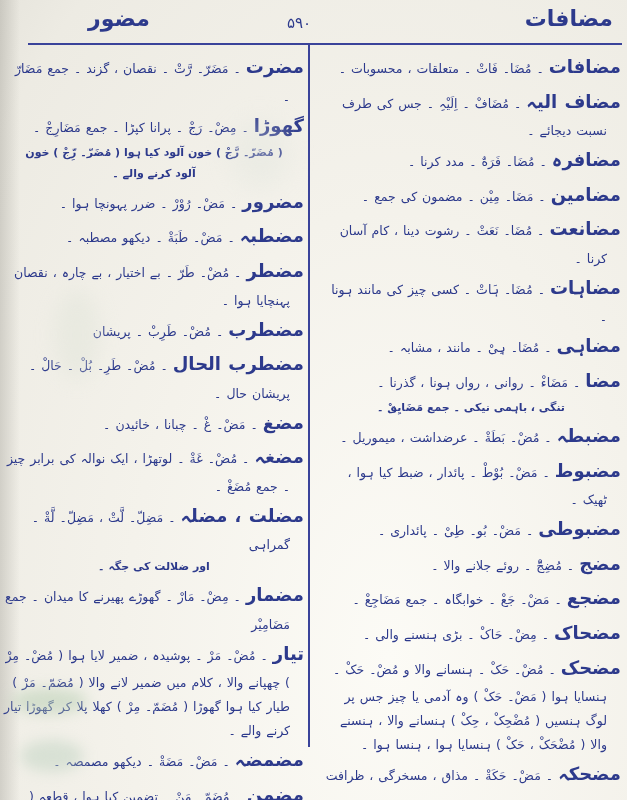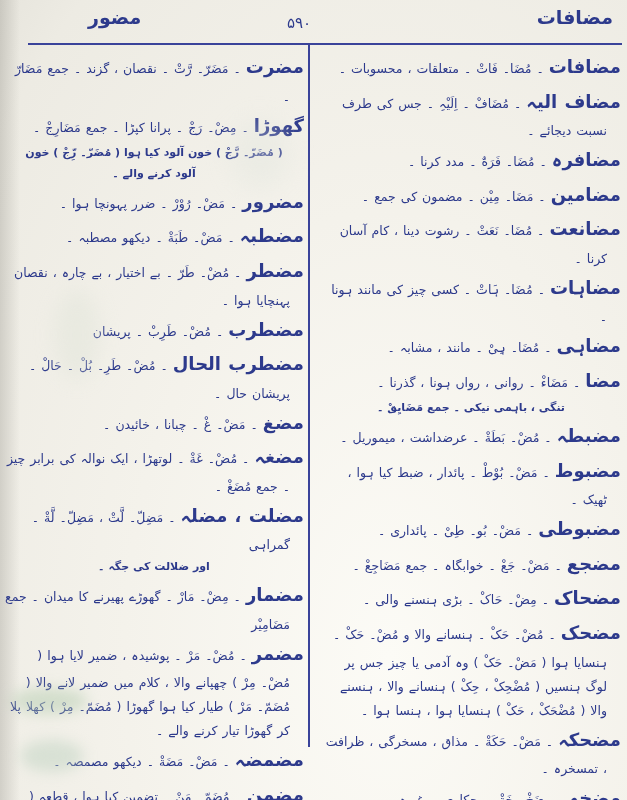--- a/index.html
+++ b/index.html
@@ -14,21 +14,21 @@
     color:#2d3a8c;
     background:
       radial-gradient(ellipse at 62% 82%, #fcfbf6 0%, #f4f2eb 48%, #edebe3 90%, #e7e5dd 100%);
   }
   
   #page::before {
     content:""; position:absolute; left:0; top:0; bottom:0; width:20px;
     background:linear-gradient(90deg, rgba(100,98,90,.22), rgba(100,98,90,0));
     pointer-events:none;
   }
-  .hdr-word { position:absolute; top:6px; font-weight:bold; font-size:19px; letter-spacing:.5px; }
+  .hdr-word { position:absolute; top:6px; font-weight:bold; font-size:22px; letter-spacing:.5px; }
   #hdr-right { right:14px; }
   #hdr-left  { left:88px; }
   #hdr-num   { position:absolute; top:14px; left:287px; font-size:15px; letter-spacing:2px; }
   #rule-h {
     position:absolute; top:43px; left:28px; right:5px; height:0;
     border-top:2px solid #3a439a;
   }
   #rule-v {
     position:absolute; left:308px; top:45px; width:2px; height:702px;
     background:#3a439a;
@@ -71,20 +71,21 @@
       <div class="entry"><span class="head">مضافرہ</span> <span>۔ مُضَا۔ فَرَةٌ ۔ مدد کرنا ۔</span></div>
       <div class="entry"><span class="head">مضامین</span> <span>۔ مَضَا۔ مِیْن ۔ مضمون کی جمع ۔</span></div>
       <div class="entry"><span class="head">مضانعت</span> <span>۔ مُضَا۔ نَعَتْ ۔ رشوت دینا ، کام آسان کرنا ۔</span></div>
       <div class="entry"><span class="head">مضاہات</span> <span>۔ مُضَا۔ ہَاتْ ۔ کسی چیز کی مانند ہونا ۔</span></div>
       <div class="entry"><span class="head">مضاہی</span> <span>۔ مُضَا۔ ہِیْ ۔ مانند ، مشابہ ۔</span></div>
       <div class="entry"><span class="head">مضا</span> <span>۔ مَضَاءْ ۔ روانی ، رواں ہونا ، گذرنا ۔</span></div>
       <div class="centerline">تنگی ، باہمی نیکی ۔ جمع مَضَایِقْ ۔</div>
       <div class="entry"><span class="head">مضبطہ</span> <span>۔ مُضْ۔ بَطَةْ ۔ عرضداشت ، میموریل ۔</span></div>
       <div class="entry"><span class="head">مضبوط</span> <span>۔ مَضْ۔ بُوْطْ ۔ پائدار ، ضبط کیا ہوا ، ٹھیک ۔</span></div>
       <div class="entry"><span class="head">مضبوطی</span> <span>۔ مَضْ۔ بُو۔ طِیْ ۔ پائداری ۔</span></div>
+      <div class="entry"><span class="head">مضج</span> <span>۔ مُضِجّْ ۔ روئے جلانے والا ۔</span></div>
       <div class="entry"><span class="head">مضجع</span> <span>۔ مَضْ۔ جَعْ ۔ خوابگاہ ۔ جمع مَضَاجِعْ ۔</span></div>
       <div class="entry"><span class="head">مضحاک</span> <span>۔ مِضْ۔ حَاکْ ۔ بڑی ہنسنے والی ۔</span></div>
       <div class="entry"><span class="head">مضحک</span> <span>۔ مُضْ۔ حَکْ ۔ ہنسانے والا و مُضْ۔ حَکْ ۔ ہنسایا ہوا ( مَضْ۔ حَکْ ) وہ آدمی یا چیز جس پر لوگ ہنسیں ( مُضْحِکْ ، حِکْ ) ہنسانے والا ، ہنسنے والا ( مُضْحَکْ ، حَکْ ) ہنسایا ہوا ، ہنسا ہوا ۔</span></div>
       <div class="entry"><span class="head">مضحکہ</span> <span>۔ مَضْ۔ حَکَةْ ۔ مذاق ، مسخرگی ، ظرافت ، تمسخرہ ۔</span></div>
       <div class="entry"><span class="head">مضخہ</span> <span>۔ مِضَخْ۔ خَةْ ۔ پچکاری ، وغیرہ ۔</span></div>
       <div class="centerline">جمع مَضَارّ ۔</div>
     </div>
   <div id="col-left" class="col">
       <div class="entry"><span class="head">مضرت</span> <span>۔ مَضَرّ۔ رَّتْ ۔ نقصان ، گزند ۔ جمع مَضَارّ ۔</span></div>
       <div class="entry"><span class="head">گھوڑا</span> <span>۔ مِضْ۔ رَجْ ۔ پرانا کپڑا ۔ جمع مَضَارِجْ ۔</span></div>
@@ -93,21 +94,21 @@
       <div class="entry"><span class="head">مضرور</span> <span>۔ مَضْ۔ رُوْرْ ۔ ضرر پہونچا ہوا ۔</span></div>
       <div class="entry"><span class="head">مضطبہ</span> <span>۔ مَضْ۔ طَبَةْ ۔ دیکھو مصطبہ ۔</span></div>
       <div class="entry"><span class="head">مضطر</span> <span>۔ مُضْ۔ طَرّ ۔ بے اختیار ، بے چارہ ، نقصان پہنچایا ہوا ۔</span></div>
       <div class="entry"><span class="head">مضطرب</span> <span>۔ مُضْ۔ طَرِبْ ۔ پریشان</span></div>
       <div class="entry"><span class="head">مضطرب الحال</span> <span>۔ مُضْ۔ طَرِ۔ بُلْ ۔ حَالْ ۔ پریشان حال ۔</span></div>
       <div class="entry"><span class="head">مضغ</span> <span>۔ مَضْ۔ غْ ۔ چبانا ، خائیدن ۔</span></div>
       <div class="entry"><span class="head">مضغہ</span> <span>۔ مُضْ۔ غَةْ ۔ لوتھڑا ، ایک نوالہ کی برابر چیز ۔ جمع مُضَغْ ۔</span></div>
       <div class="entry"><span class="head">مضلت ، مضلہ</span> <span>۔ مَضِلّ۔ لَّتْ ، مَضِلّ۔ لَّةْ ۔ گمراہی</span></div>
       <div class="centerline">اور ضلالت کی جگہ ۔</div>
       <div class="entry"><span class="head">مضمار</span> <span>۔ مِضْ۔ مَارْ ۔ گھوڑے پھیرنے کا میدان ۔ جمع مَضَامِیْر</span></div>
-      <div class="entry"><span class="head">مضمر</span> <span>۔ مُضْ۔ مَرْ ۔ پوشیدہ ، ضمیر لایا ہوا ( مُضْ۔ مِرْ ) چھپانے والا ، کلام میں ضمیر لانے والا ( مُضَمّ۔ مَرْ ) طیار کیا ہوا گھوڑا ( مُضَمّ۔ مِرْ ) کھلا پلا کر گھوڑا تیار کرنے والے ۔</span></div>
+      <div class="entry"><span class="head">تیار</span> <span>۔ مُضْ۔ مَرْ ۔ پوشیدہ ، ضمیر لایا ہوا ( مُضْ۔ مِرْ ) چھپانے والا ، کلام میں ضمیر لانے والا ( مُضَمّ۔ مَرْ ) طیار کیا ہوا گھوڑا ( مُضَمّ۔ مِرْ ) کھلا پلا کر گھوڑا تیار کرنے والے ۔</span></div>
       <div class="entry"><span class="head">مضمضہ</span> <span>۔ مَضْ۔ مَضَةْ ۔ دیکھو مصمصہ ۔</span></div>
       <div class="entry"><span class="head">مضمن</span> <span>۔ مُضَمّ۔ مَنْ ۔ تضمین کیا ہوا ، قطعہ ( مُضَمّ۔ مِنْ )</span></div>
     </div>
 
   <div id="smudge-1" class="smudge"></div>
   <div id="smudge-2" class="smudge"></div>
   <div id="smudge-3" class="smudge"></div>
   <div id="smudge-4" class="smudge"></div>
 
 </div>

